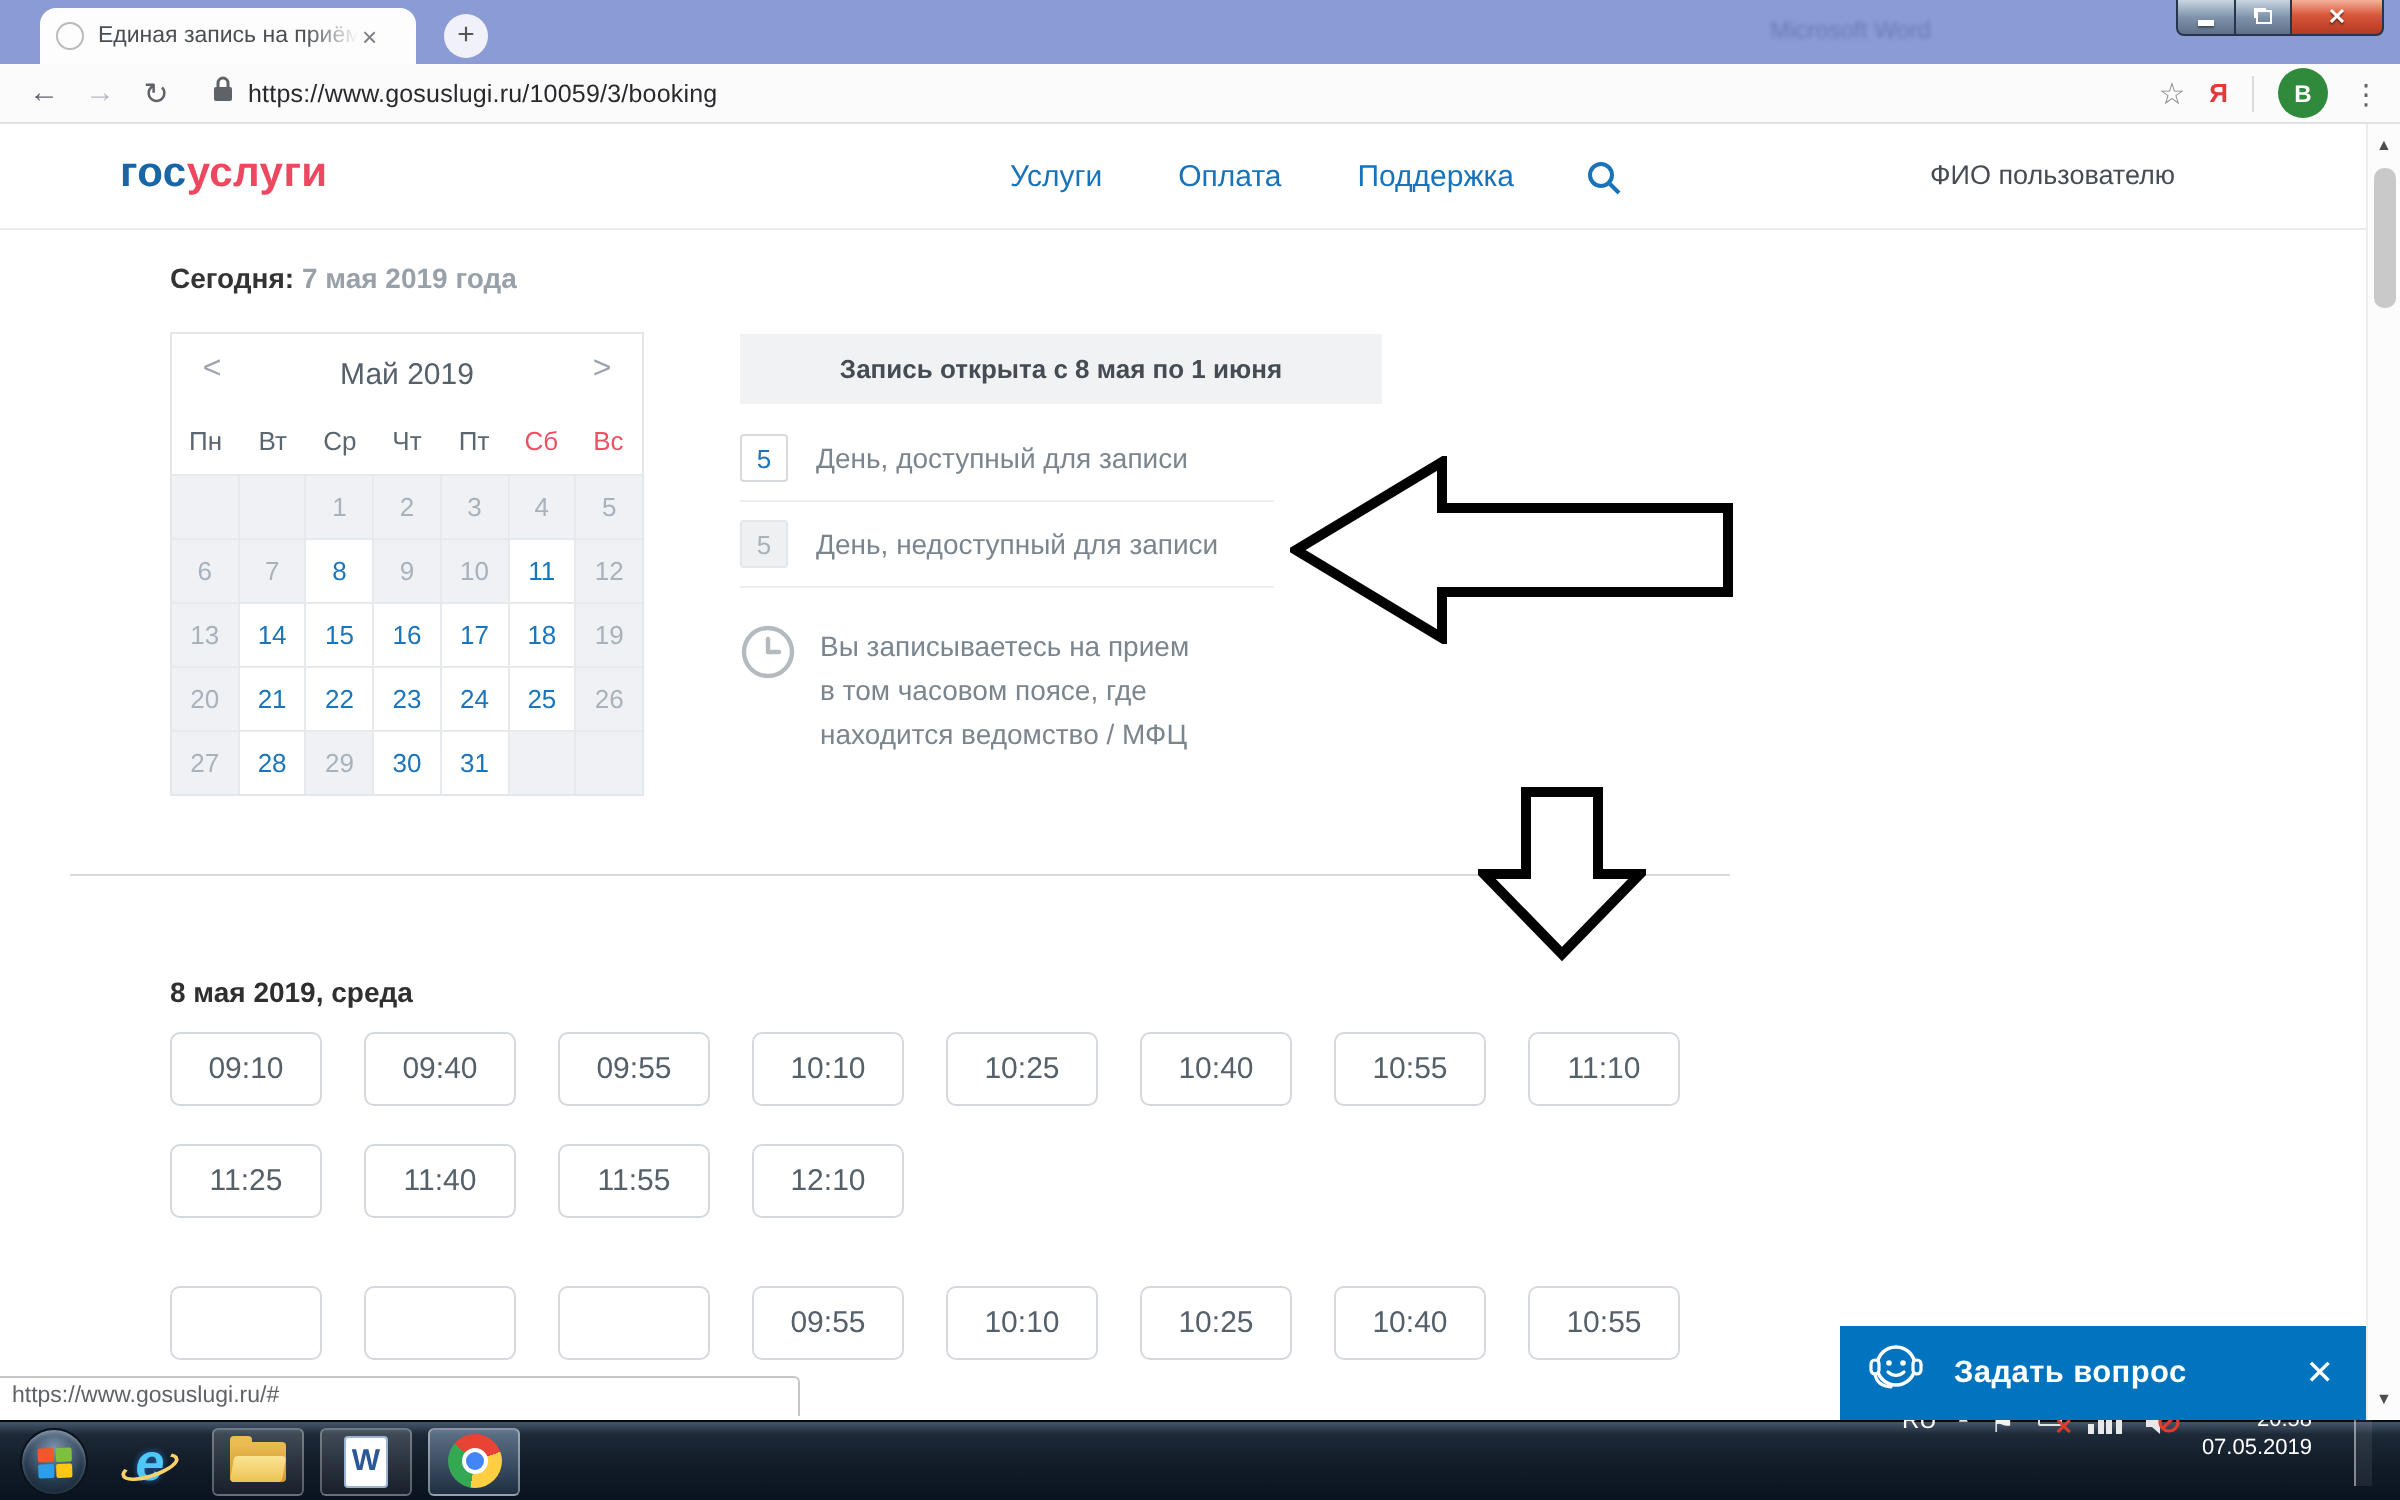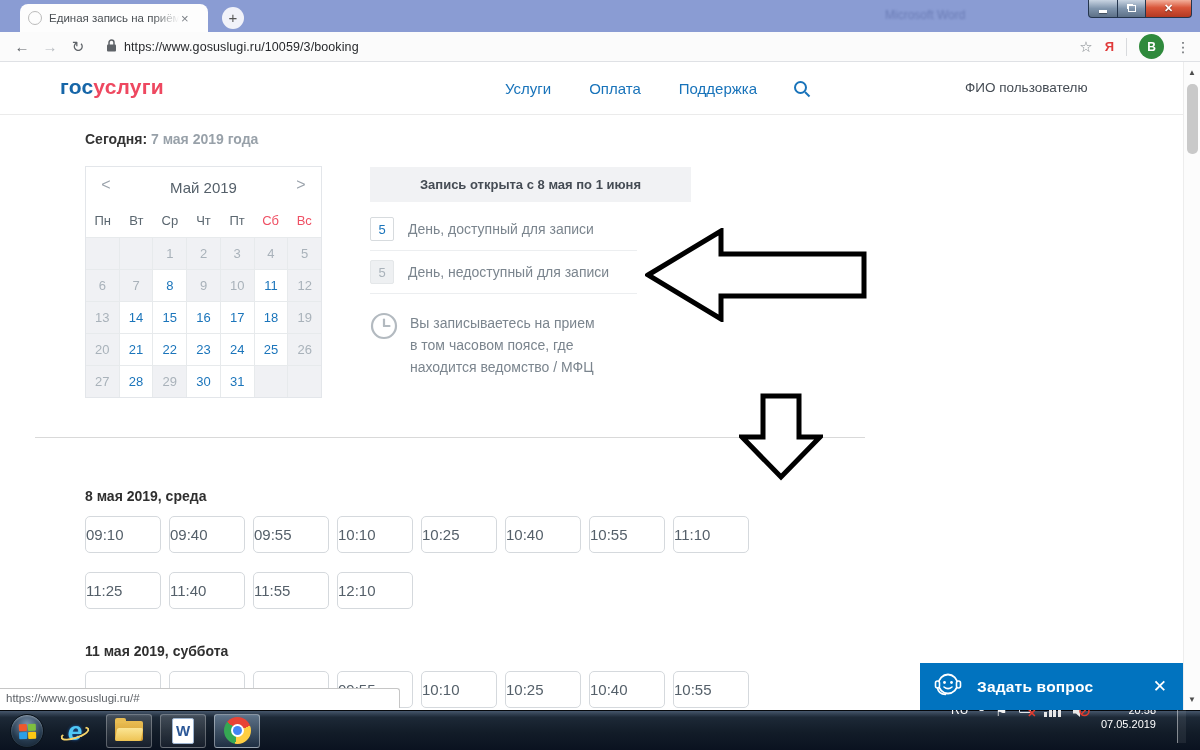--- a/index.html
+++ b/index.html
@@ -93,22 +93,22 @@
   
   .arrow-left { position:absolute; left:645px; top:166px; z-index:3; }
   .arrow-down { position:absolute; left:739px; top:331px; z-index:3; }
   .hr-divider { position:absolute; left:35px; top:375px; width:830px; height:1px; background:#d9d9d9; }
 
   
   .day-sections { position:absolute; left:85px; top:426px; width:820px; }
   .day-section { margin-bottom:34px; }
   .day-title { font-size:14px; font-weight:bold; color:#2f2f2f; margin-bottom:12px; }
   .slot-row { display:flex; margin-bottom:19px; }
-  .slot { width:76px; height:37px; margin-right:8px; background:#fff; border:1px solid #d5d9dd; border-radius:5px;
-    font-size:15px; color:#55606a; text-align:left; }
+  .slot { width:76px; height:37px; margin-right:21px; background:#fff; border:1px solid #d5d9dd; border-radius:5px;
+    font-size:15px; color:#55606a; text-align:center; }
 
   
   .status-bubble { position:absolute; left:0; top:626px; width:400px; height:20px; background:#fff;
     border:1px solid #c6c6c6; border-left:none; border-bottom:none; border-radius:0 3px 0 0;
     font-size:11.5px; color:#5f6368; line-height:19px; padding-left:6px; z-index:6; }
 
   
   .chat { position:absolute; left:920px; top:601px; width:263px; height:47px; background:#0173bf; z-index:6;
     display:flex; align-items:center; }
   .chat-label { color:#fff; font-weight:bold; font-size:15.5px; margin-left:14px; letter-spacing:.2px;text-align:right; }
@@ -334,21 +334,20 @@
             <button class="slot">11:10</button>
           </div>
           <div class="slot-row">
             <button class="slot">11:25</button>
             <button class="slot">11:40</button>
             <button class="slot">11:55</button>
             <button class="slot">12:10</button>
           </div>
         </div>
         <div class="day-section">
-          <div class="day-title">11 мая 2019, суббота</div>
           <div class="slot-row">
             <button class="slot"></button>
             <button class="slot"></button>
             <button class="slot"></button>
             <button class="slot">09:55</button>
             <button class="slot">10:10</button>
             <button class="slot">10:25</button>
             <button class="slot">10:40</button>
             <button class="slot">10:55</button>
           </div>

